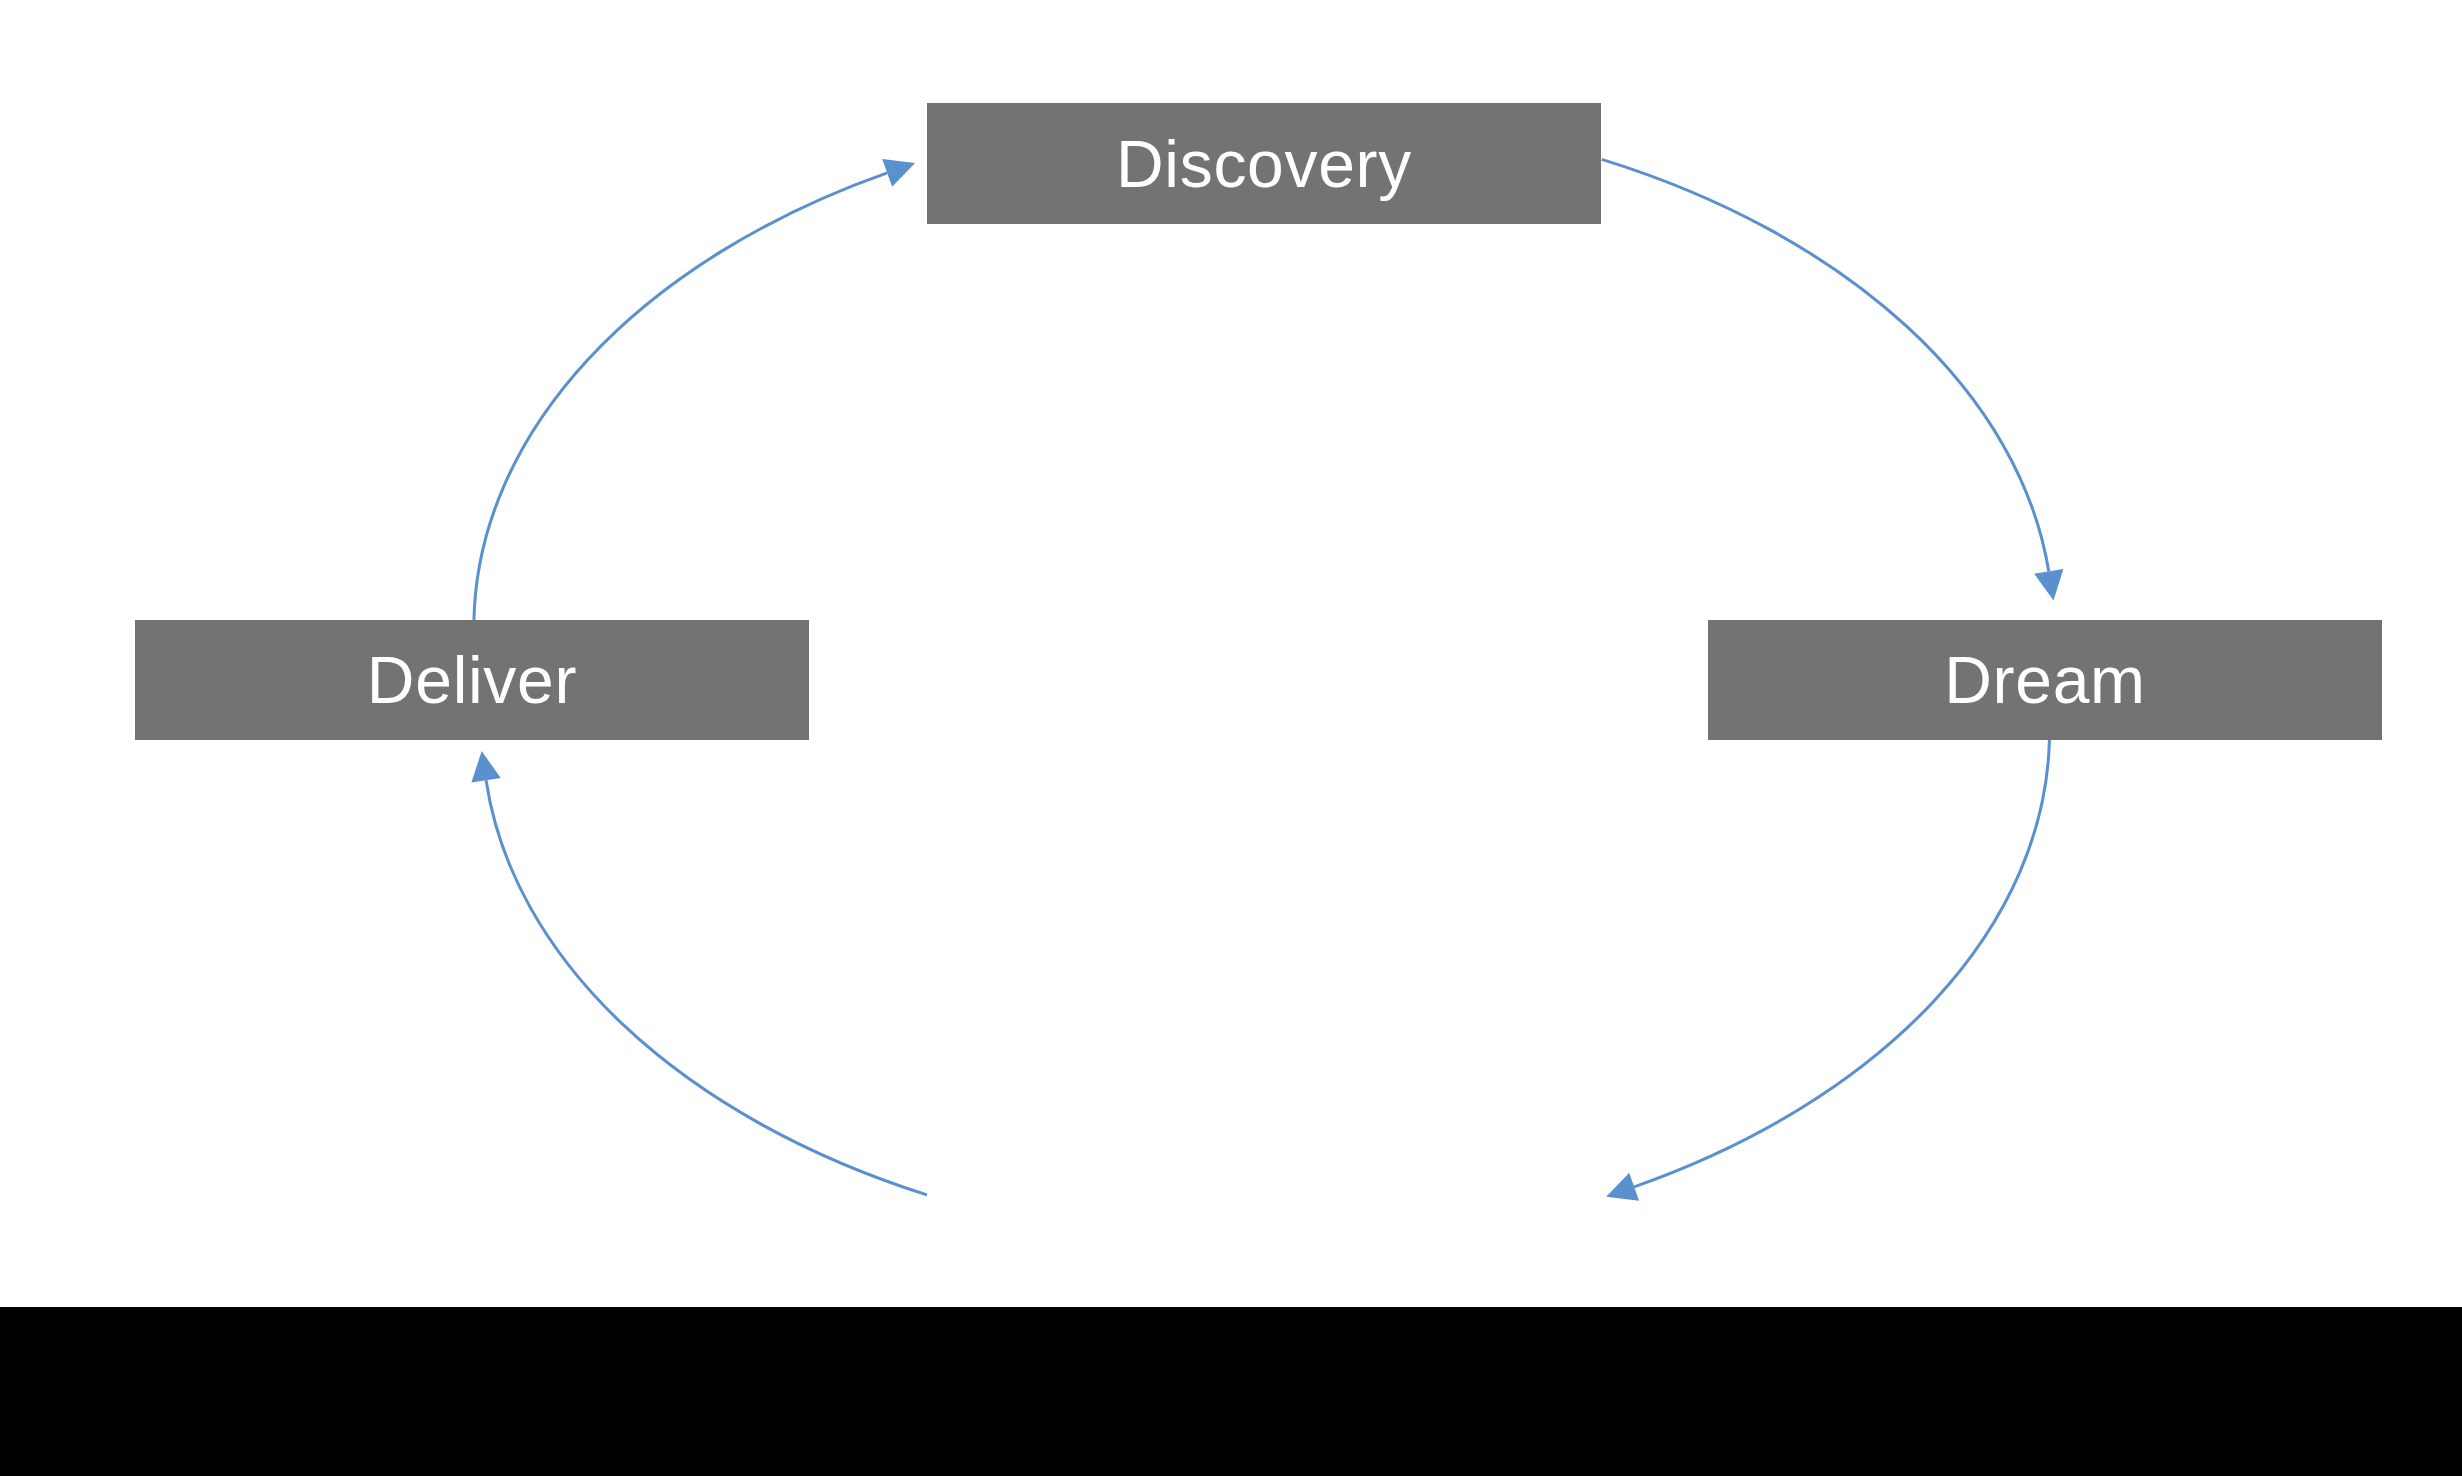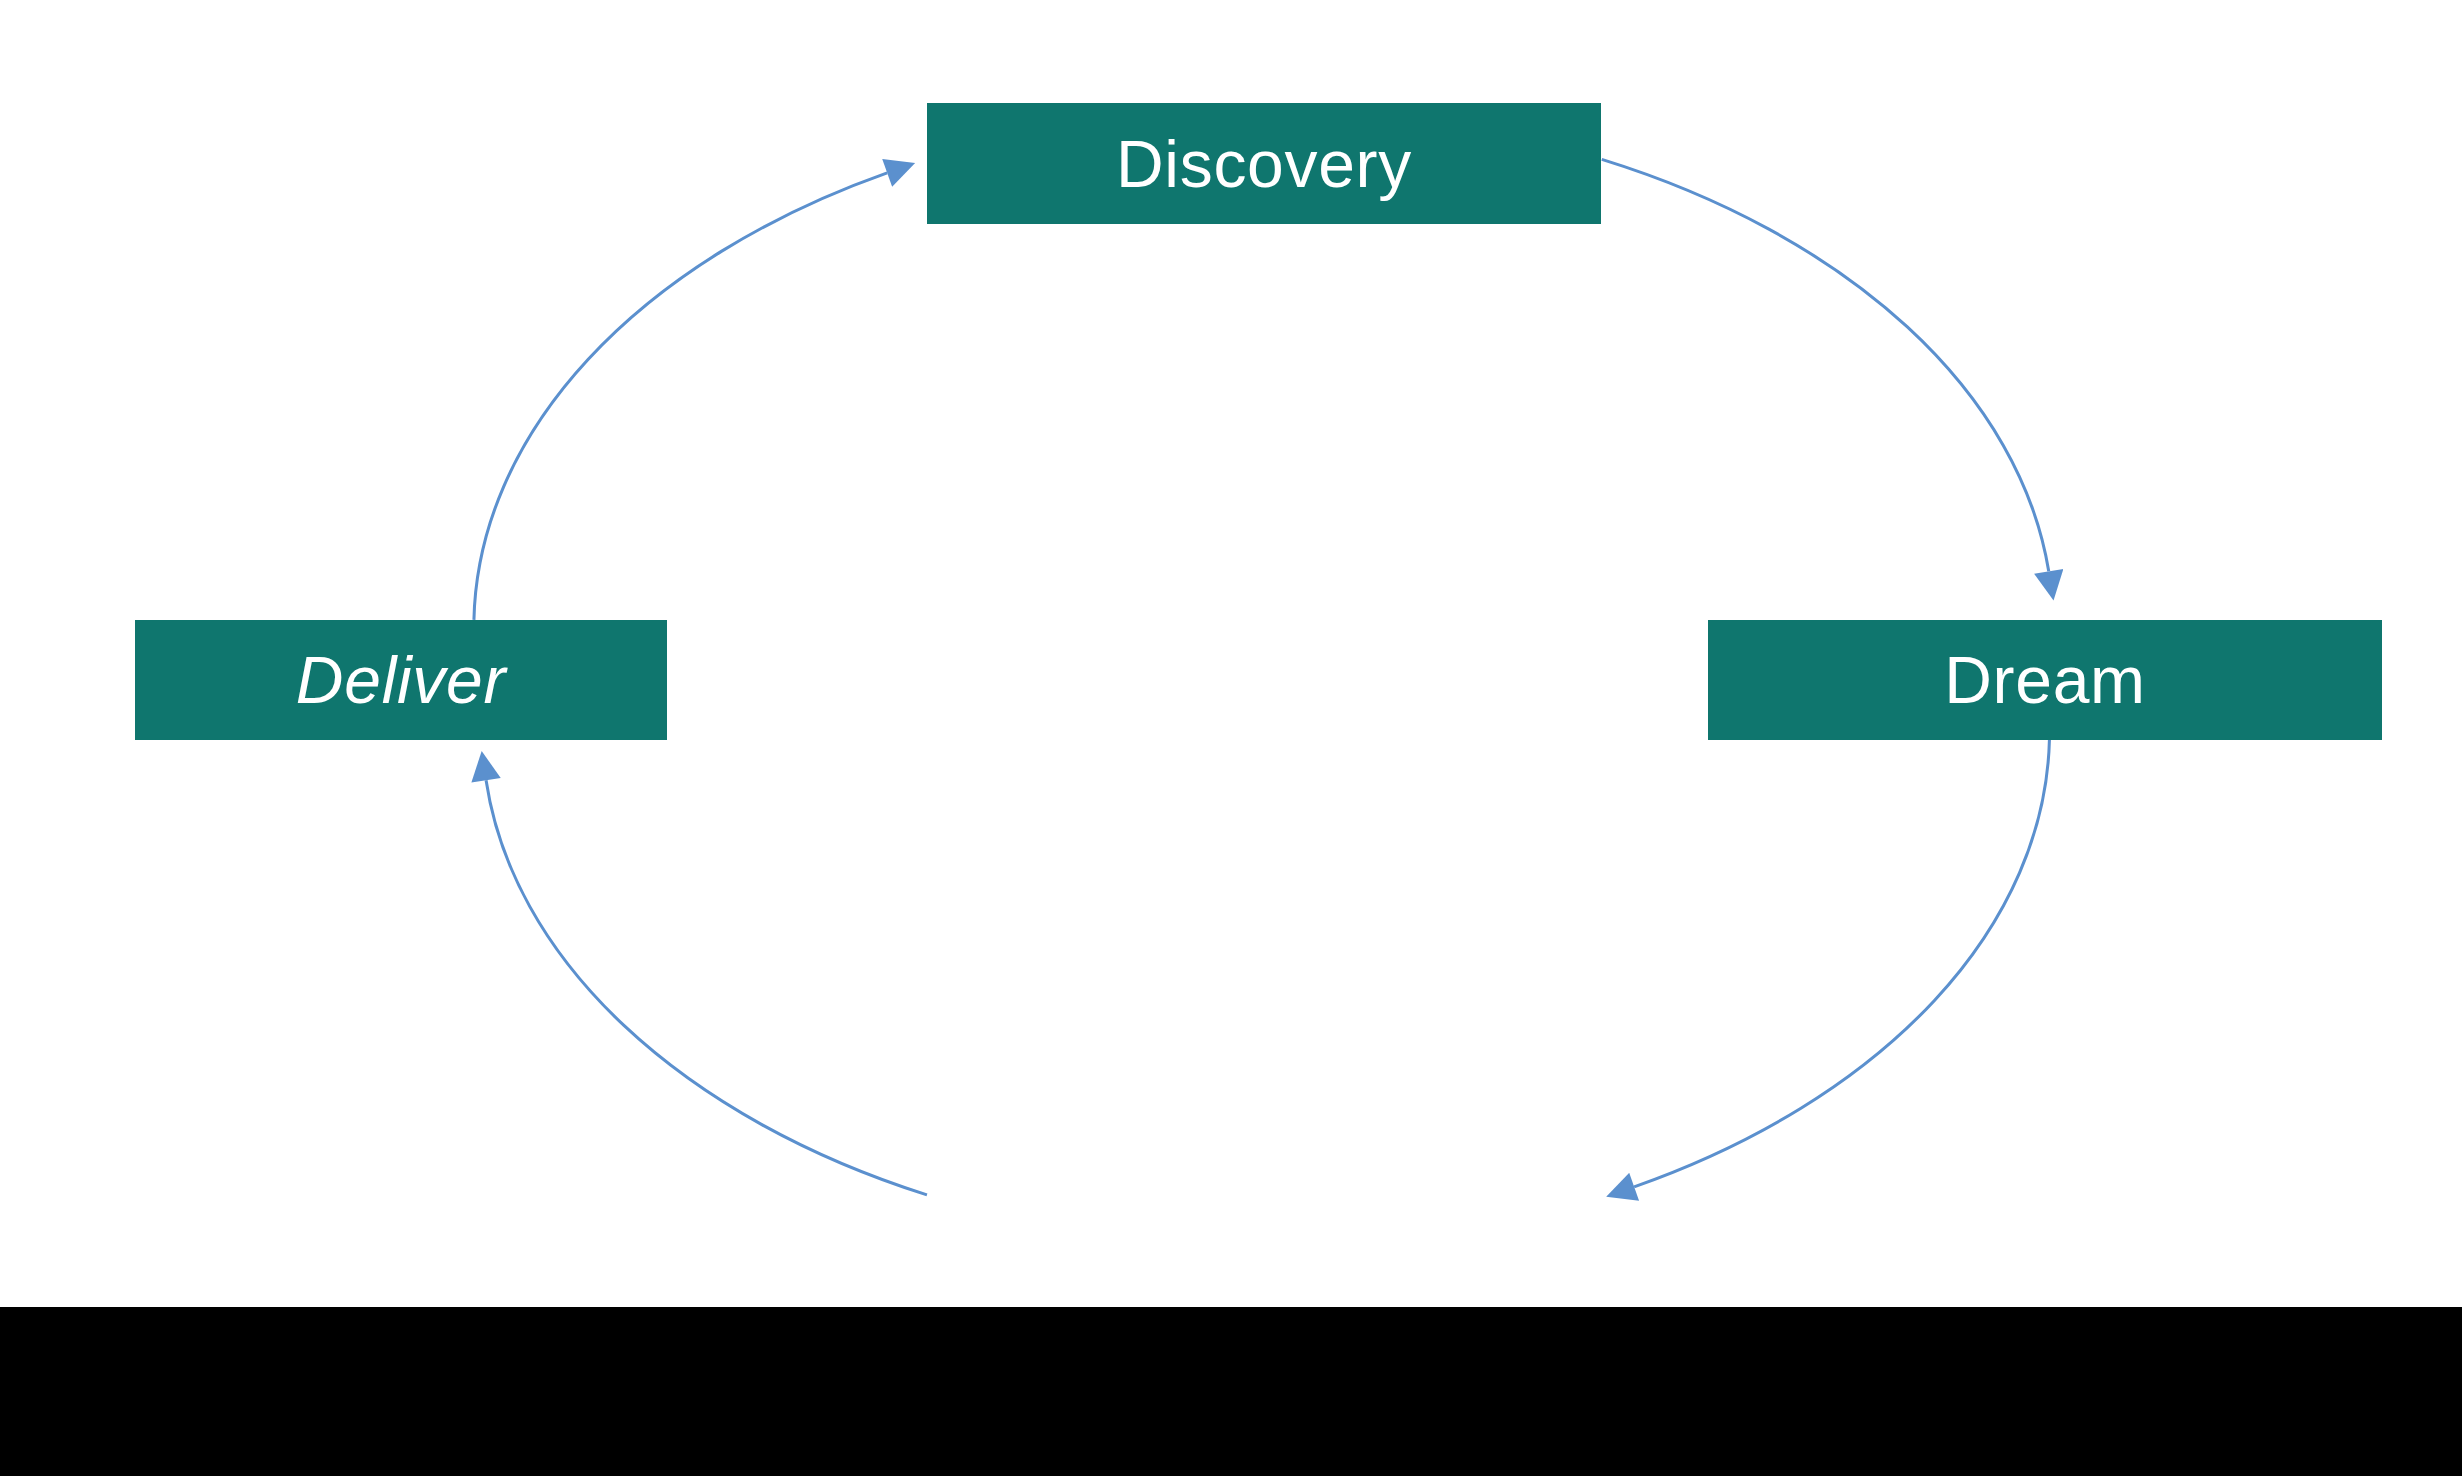--- a/index.html
+++ b/index.html
@@ -22,32 +22,32 @@
     width: 2462px;
     height: 1477px;
   }
   .arrows-layer path.arc {
     fill: none;
     stroke: #5B90CE;
     stroke-width: 4.5px;
   }
   .node {
     position: absolute;
-    background: #0f766e;
+    background: #737373;
     color: #ffffff;
     display: flex;
     align-items: center;
     justify-content: center;
     font-size: 66px;
     line-height: 1;
     letter-spacing: 0.7px;
   }
   .node-discovery { left: 927px; top: 103px;  width: 674px; height: 121px; }
   .node-dream     { left: 1708px; top: 620px;  width: 674px; height: 120px; }
-  .node-deliver   { left: 135px;  top: 620px;  width: 532px; height: 120px; font-style: italic; }
+  .node-deliver   { left: 135px;  top: 620px;  width: 674px; height: 120px; }
   .node-design    { left: 927px; top: 1135px; width: 674px; height: 121px; }
   .bottom-bar {
     position: absolute;
     left: 0;
     top: 1307px;
     width: 2462px;
     height: 170px;
     background: #000000;
   }
 </style>

